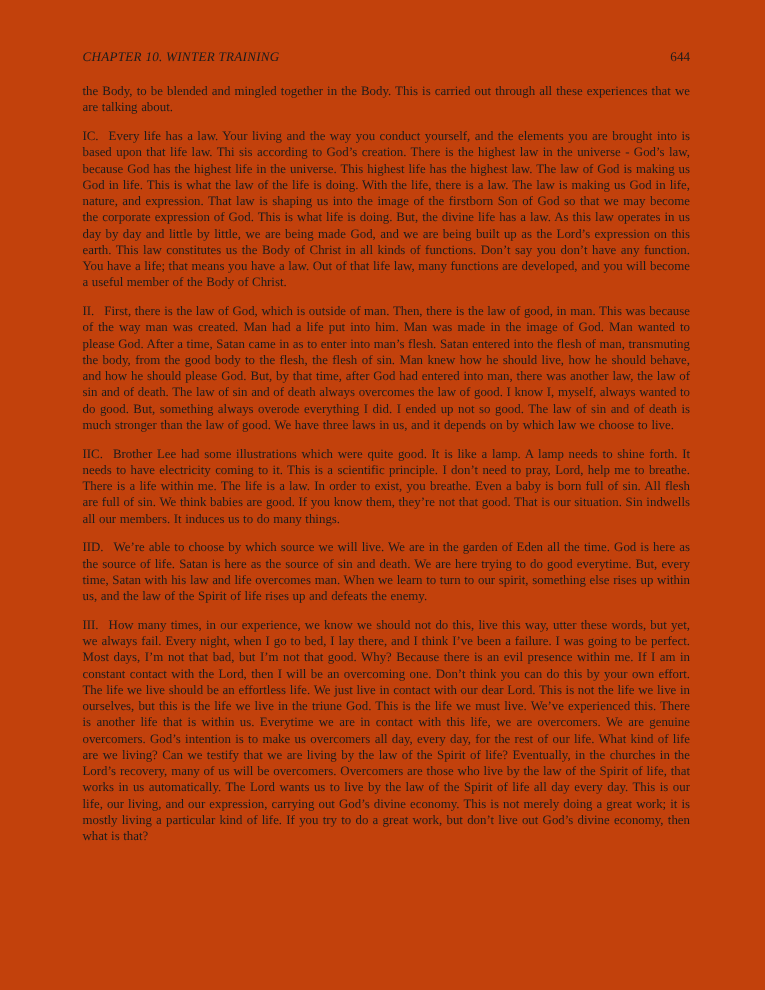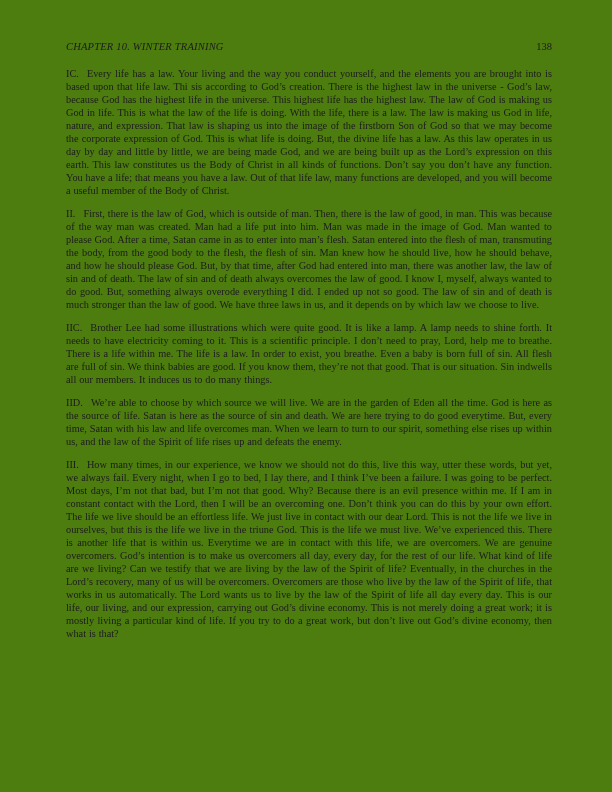--- a/index.html
+++ b/index.html
@@ -4,21 +4,21 @@
 <style>
   html, body {
     margin: 0;
     padding: 0;
     background: #ffffff;
   }
   .page {
     position: relative;
     width: 612px;
     height: 792px;
-    background: #4d7c0f;
+    background: #c2410c;
     overflow: hidden;
     font-family: "Liberation Serif", "DejaVu Serif", serif;
     color: #1c1c1c;
   }
   .page-header {
     position: absolute;
     top: 40px;
     left: 66px;
     width: 486px;
     display: flex;
@@ -55,25 +55,26 @@
     margin-right: 0;
   }
 </style>
 </head>
 <body>
 
 <div class="page">
 
   <div class="page-header">
     <span class="chapter-title">CHAPTER 10.   WINTER TRAINING</span>
-    <span class="page-number">138</span>
+    <span class="page-number">644</span>
   </div>
 
   <div class="content">
 
+    <p class="para"><span class="plabel"></span><span>the Body, to be blended and mingled together in the Body. This is carried out through all these experiences that we are talking about.</span></p>
 
     <p class="para"><span class="plabel">IC.</span><span>Every life has a law. Your living and the way you conduct yourself, and the elements you are brought into is based upon that life law. Thi sis according to God’s creation. There is the highest law in the universe - God’s law, because God has the highest life in the universe. This highest life has the highest law. The law of God is making us God in life. This is what the law of the life is doing. With the life, there is a law. The law is making us God in life, nature, and expression. That law is shaping us into the image of the firstborn Son of God so that we may become the corporate expression of God. This is what life is doing. But, the divine life has a law. As this law operates in us day by day and little by little, we are being made God, and we are being built up as the Lord’s expression on this earth. This law constitutes us the Body of Christ in all kinds of functions. Don’t say you don’t have any function. You have a life; that means you have a law. Out of that life law, many functions are developed, and you will become a useful member of the Body of Christ.</span></p>
 
     <p class="para"><span class="plabel">II.</span><span>First, there is the law of God, which is outside of man. Then, there is the law of good, in man. This was because of the way man was created. Man had a life put into him. Man was made in the image of God. Man wanted to please God. After a time, Satan came in as to enter into man’s flesh. Satan entered into the flesh of man, transmuting the body, from the good body to the flesh, the flesh of sin. Man knew how he should live, how he should behave, and how he should please God. But, by that time, after God had entered into man, there was another law, the law of sin and of death. The law of sin and of death always overcomes the law of good. I know I, myself, always wanted to do good. But, something always overode everything I did. I ended up not so good. The law of sin and of death is much stronger than the law of good. We have three laws in us, and it depends on by which law we choose to live.</span></p>
 
     <p class="para"><span class="plabel">IIC.</span><span>Brother Lee had some illustrations which were quite good. It is like a lamp. A lamp needs to shine forth. It needs to have electricity coming to it. This is a scientific principle. I don’t need to pray, Lord, help me to breathe. There is a life within me. The life is a law. In order to exist, you breathe. Even a baby is born full of sin. All flesh are full of sin. We think babies are good. If you know them, they’re not that good. That is our situation. Sin indwells all our members. It induces us to do many things.</span></p>
 
     <p class="para"><span class="plabel">IID.</span><span>We’re able to choose by which source we will live. We are in the garden of Eden all the time. God is here as the source of life. Satan is here as the source of sin and death. We are here trying to do good everytime. But, every time, Satan with his law and life overcomes man. When we learn to turn to our spirit, something else rises up within us, and the law of the Spirit of life rises up and defeats the enemy.</span></p>
 
     <p class="para"><span class="plabel">III.</span><span>How many times, in our experience, we know we should not do this, live this way, utter these words, but yet, we always fail. Every night, when I go to bed, I lay there, and I think I’ve been a failure. I was going to be perfect. Most days, I’m not that bad, but I’m not that good. Why? Because there is an evil presence within me. If I am in constant contact with the Lord, then I will be an overcoming one. Don’t think you can do this by your own effort. The life we live should be an effortless life. We just live in contact with our dear Lord. This is not the life we live in ourselves, but this is the life we live in the triune God. This is the life we must live. We’ve experienced this. There is another life that is within us. Everytime we are in contact with this life, we are overcomers. We are genuine overcomers. God’s intention is to make us overcomers all day, every day, for the rest of our life. What kind of life are we living? Can we testify that we are living by the law of the Spirit of life? Eventually, in the churches in the Lord’s recovery, many of us will be overcomers. Overcomers are those who live by the law of the Spirit of life, that works in us automatically. The Lord wants us to live by the law of the Spirit of life all day every day. This is our life, our living, and our expression, carrying out God’s divine economy. This is not merely doing a great work; it is mostly living a particular kind of life. If you try to do a great work, but don’t live out God’s divine economy, then what is that?</span></p>

